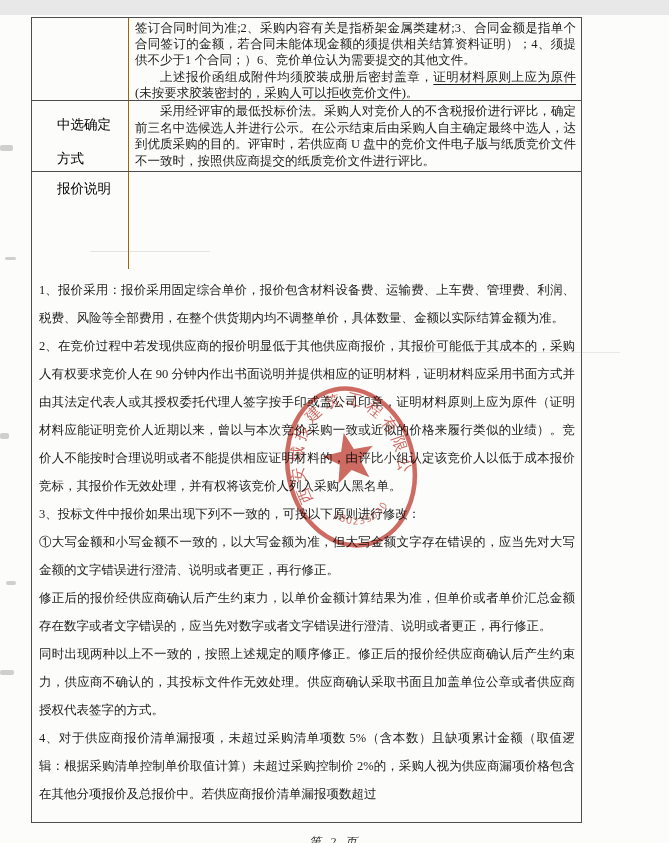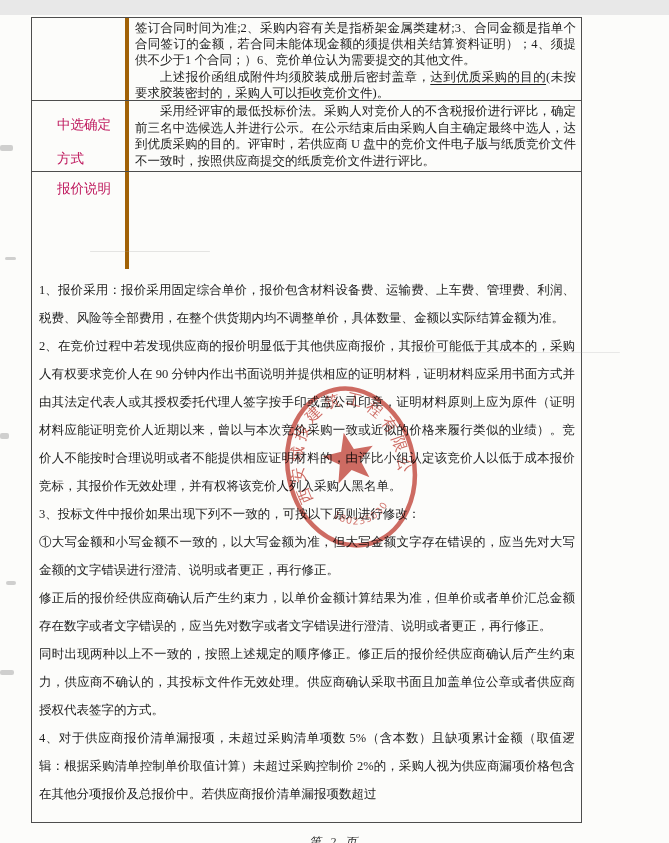--- a/index.html
+++ b/index.html
@@ -12,22 +12,22 @@
     position:absolute; left:31px; top:2px; width:549px;
     border:1px solid #4d4d4d; box-sizing:content-box; background:transparent;
   }
   .row { display:flex; border-top:1px solid #4d4d4d; }
   .row:first-child { border-top:none; }
   .row-1 { height:82px; }
   .row-2 { height:70px; }
   .row-3 { height:650px;flex-direction:column; }
   .cell { box-sizing:border-box; }
   .label-cell {
-    flex:0 0 97px; width:97px; border-right:4px solid #a16207;
-    font-size:13.5px; color:#be185d;
+    flex:0 0 97px; width:97px; border-right:1px solid #a16207;
+    font-size:13.5px; color:#000000;
   }
   .row-2 .label-cell { padding:7px 4px 0 25px; line-height:34px; }
   .row-3 .label-cell { padding:7px 4px 0 25px; line-height:20px; }
   .content-cell {
     flex:1 1 auto; min-width:0; font-size:12.5px; text-align:justify;
     color:#1c1c1c; overflow:hidden; word-break:break-all;
   }
   .row-1 .content-cell { padding:2px 5px 0 6px; line-height:16.2px; }
   .row-2 .content-cell { padding:2px 5px 0 6px; line-height:16.6px; }
   .row-3 .content-cell { padding:7px 6px 0 7px; line-height:28px; }
@@ -55,21 +55,21 @@
 <body>
 
 <div class="page">
 
   <div class="doc-table">
 
     <div class="row row-1">
       <div class="cell label-cell"></div>
       <div class="cell content-cell">
         <p>签订合同时间为准;2、采购内容有关是指桥架金属类建材;3、合同金额是指单个合同签订的金额，若合同未能体现金额的须提供相关结算资料证明）；4、须提供不少于1 个合同；）6、竞价单位认为需要提交的其他文件。</p>
-        <p class="indent"><span>上述报价函组成附件均须胶装成册后密封盖章，</span><span class="uline">达到优质采购的目的</span><span>(未按要求胶装密封的，采购人可以拒收竞价文件)。</span></p>
+        <p class="indent"><span>上述报价函组成附件均须胶装成册后密封盖章，</span><span class="uline">证明材料原则上应为原件</span><span>(未按要求胶装密封的，采购人可以拒收竞价文件)。</span></p>
       </div>
     </div>
 
     <div class="row row-2">
       <div class="cell label-cell">中选确定方式</div>
       <div class="cell content-cell">
         <p class="indent">采用经评审的最低投标价法。采购人对竞价人的不含税报价进行评比，确定前三名中选候选人并进行公示。在公示结束后由采购人自主确定最终中选人，达到优质采购的目的。评审时，若供应商 U 盘中的竞价文件电子版与纸质竞价文件不一致时，按照供应商提交的纸质竞价文件进行评比。</p>
       </div>
     </div>
 

